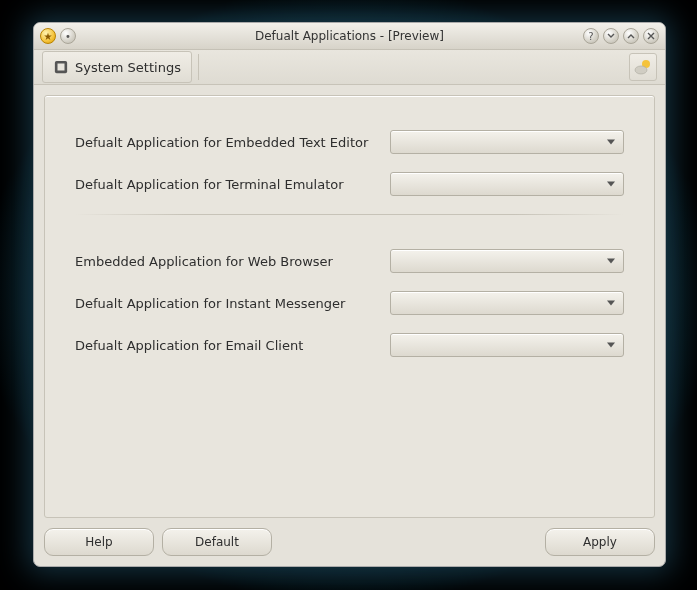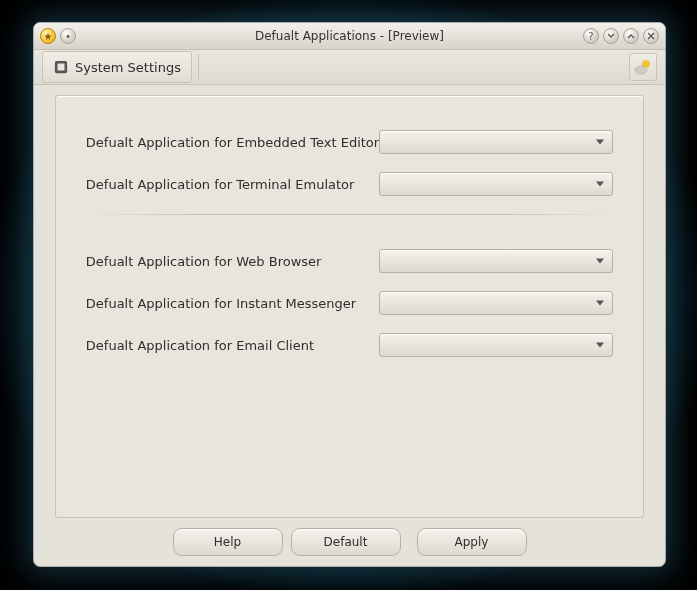--- a/index.html
+++ b/index.html
@@ -116,21 +116,20 @@
     justify-content: center;
     border: 1px solid #c7c3b8;
     border-radius: 3px;
     background: linear-gradient(to bottom, #f0ede6, #e0ddd4);
   }
   .content-wrap {
     flex: 1;
     padding: 10px;
     display: flex;
     flex-direction: column;
-    align-items: center;
   }
   .panel {
     flex: 1;
     background: #e8e5dd;
     border: 1px solid #c7c3b8;
     border-radius: 3px;
     box-shadow: inset 0 1px 0 #fff;
     padding: 34px 30px 20px 30px;
   }
   .form-row {
@@ -260,21 +259,21 @@
         <div class="combo">
           <span></span>
           <div class="chev"></div>
         </div>
       </div>
 
 
       <div class="group-sep"></div>
 
       <div class="form-row">
-        <div class="label">Defualt Application for Web Browser</div>
+        <div class="label">Embedded Application for Web Browser</div>
         <div class="combo">
           <span></span>
           <div class="chev"></div>
         </div>
       </div>
 
       <div class="form-row">
         <div class="label">Defualt Application for Instant Messenger</div>
         <div class="combo">
           <span></span>

